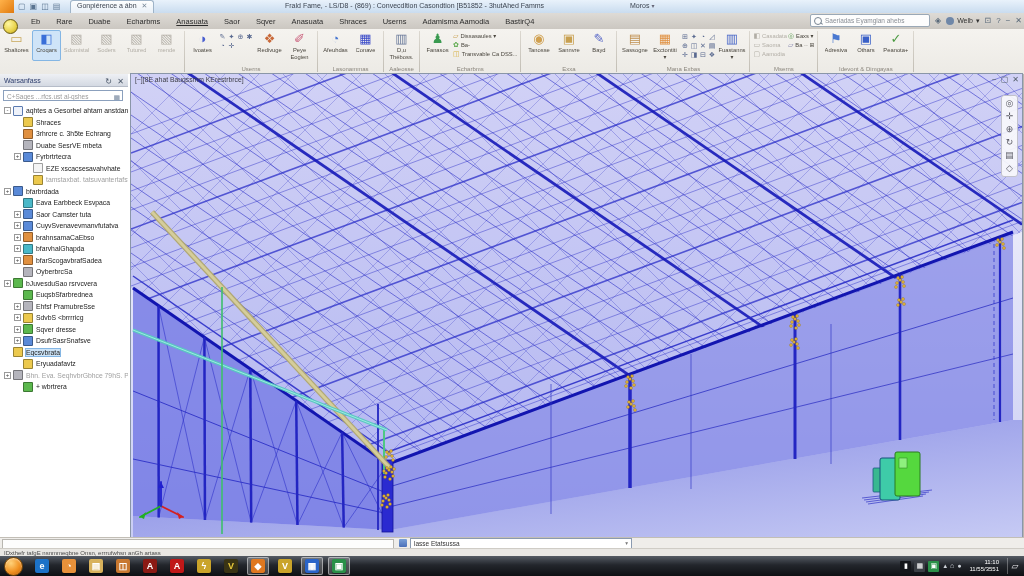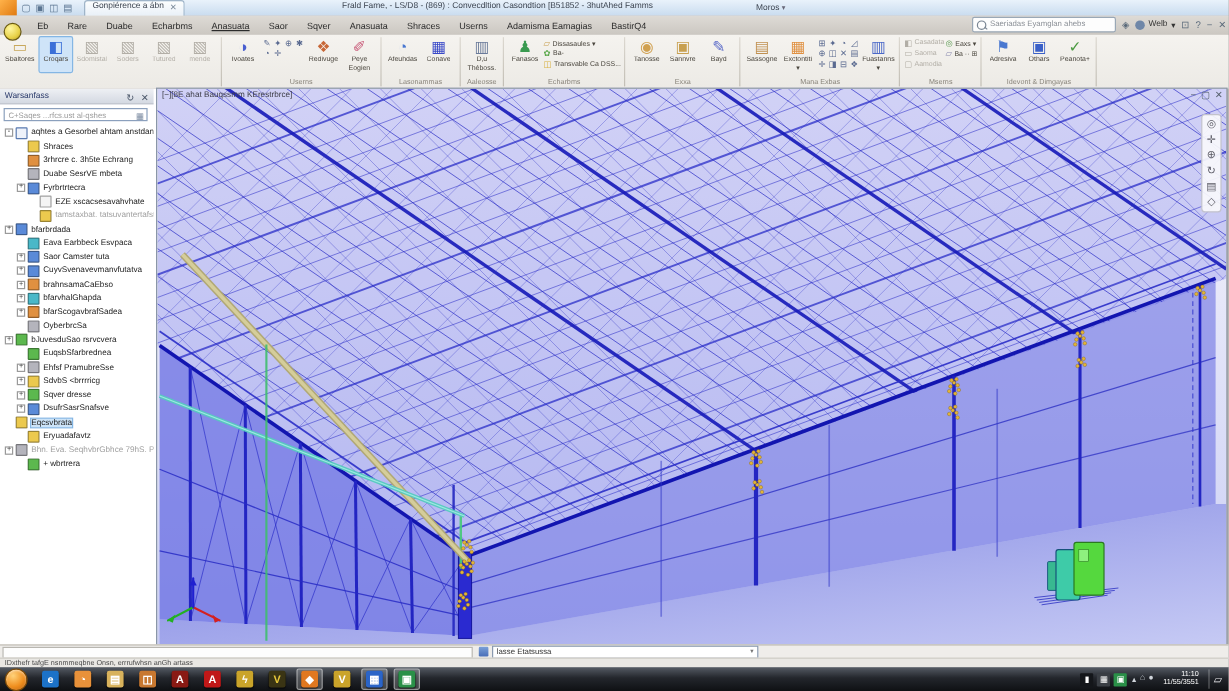--- a/index.html
+++ b/index.html
@@ -144,21 +144,21 @@
         <div class="mtab">Eb</div>
         <div class="mtab">Rare</div>
         <div class="mtab">Duabe</div>
         <div class="mtab">Echarbms</div>
         <div class="mtab active">Anasuata</div>
         <div class="mtab">Saor</div>
         <div class="mtab">Sqver</div>
         <div class="mtab">Anasuata</div>
         <div class="mtab">Shraces</div>
         <div class="mtab">Userns</div>
-        <div class="mtab">Adamisma Eamagias</div>
+        <div class="mtab">Adamisma Aamodia</div>
         <div class="mtab">BastirQ4</div>
       </div>
     <div id="mb-right" class="abs">
       <div id="searchbox">
         <span class="mag"></span>
         <span>Saeriadas Eyamglan ahebs</span>
       </div>
       <span class="mbico">◈</span>
       <div id="account">
         <span class="avatar-dot"></span>

